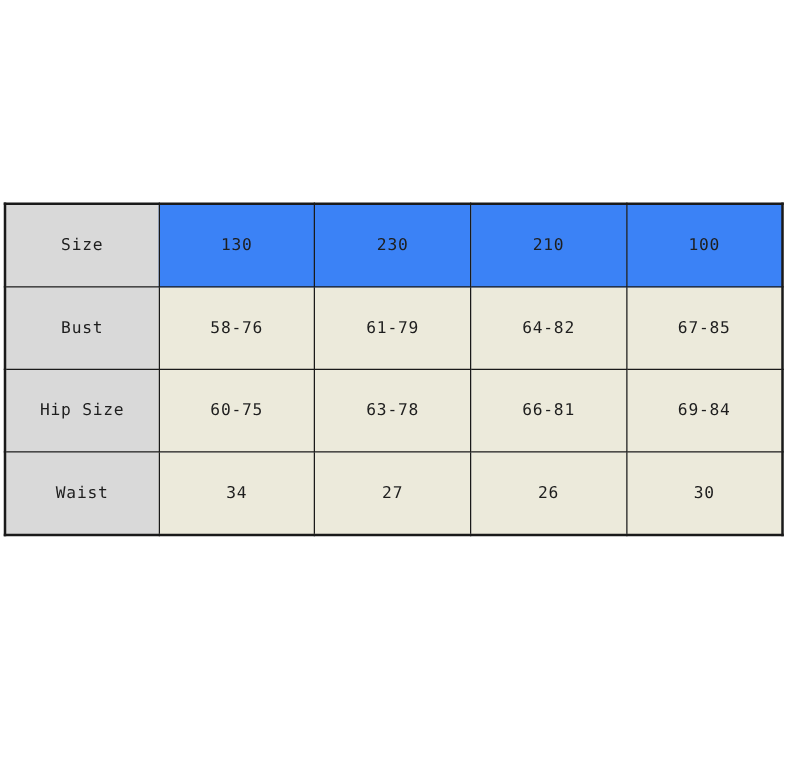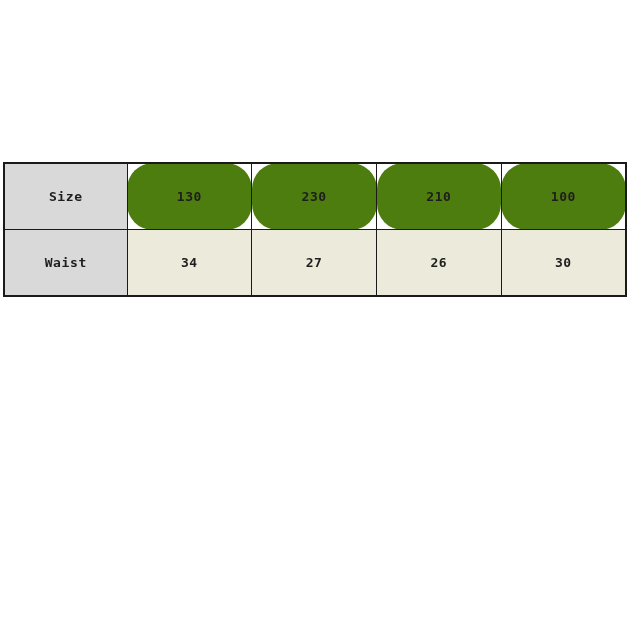--- a/index.html
+++ b/index.html
@@ -32,37 +32,36 @@
   table.size-chart col.label-col { width: 123px; }
   table.size-chart col.data-col  { width: 124.75px; }
 
   table.size-chart td,
   table.size-chart th {
     border: 1px solid #1a1a1a;
     height: 65px;
     padding: 0 2px;
     text-align: center;
     vertical-align: middle;
-    font-weight: bold;
+    font-weight: normal;
     font-size: 13px;
     line-height: 1.2;
     color: #1e1e1e;
     letter-spacing: 0.6px;
     white-space: nowrap;
   }
 
   
   table.size-chart .row-label {
     background: #d9d9d9;
   }
 
   
   table.size-chart .head-cell {
-    background: #4d7c0f;
-    border-radius: 26px;
+    background: #3b82f6;
   }
 
   
   table.size-chart .body-cell {
     background: #eceadb;
   }
 </style>
 </head>
 <body>
 
@@ -79,20 +78,34 @@
       <tr>
         <th class="row-label">Size</th>
         <th class="head-cell">130</th>
         <th class="head-cell">230</th>
         <th class="head-cell">210</th>
         <th class="head-cell">100</th>
       </tr>
     </thead>
     <tbody>
       <tr>
+        <td class="row-label">Bust</td>
+        <td class="body-cell">58-76</td>
+        <td class="body-cell">61-79</td>
+        <td class="body-cell">64-82</td>
+        <td class="body-cell">67-85</td>
+      </tr>
+      <tr>
+        <td class="row-label">Hip Size</td>
+        <td class="body-cell">60-75</td>
+        <td class="body-cell">63-78</td>
+        <td class="body-cell">66-81</td>
+        <td class="body-cell">69-84</td>
+      </tr>
+      <tr>
         <td class="row-label">Waist</td>
         <td class="body-cell">34</td>
         <td class="body-cell">27</td>
         <td class="body-cell">26</td>
         <td class="body-cell">30</td>
       </tr>
     </tbody>
   </table>
 </div>
 

